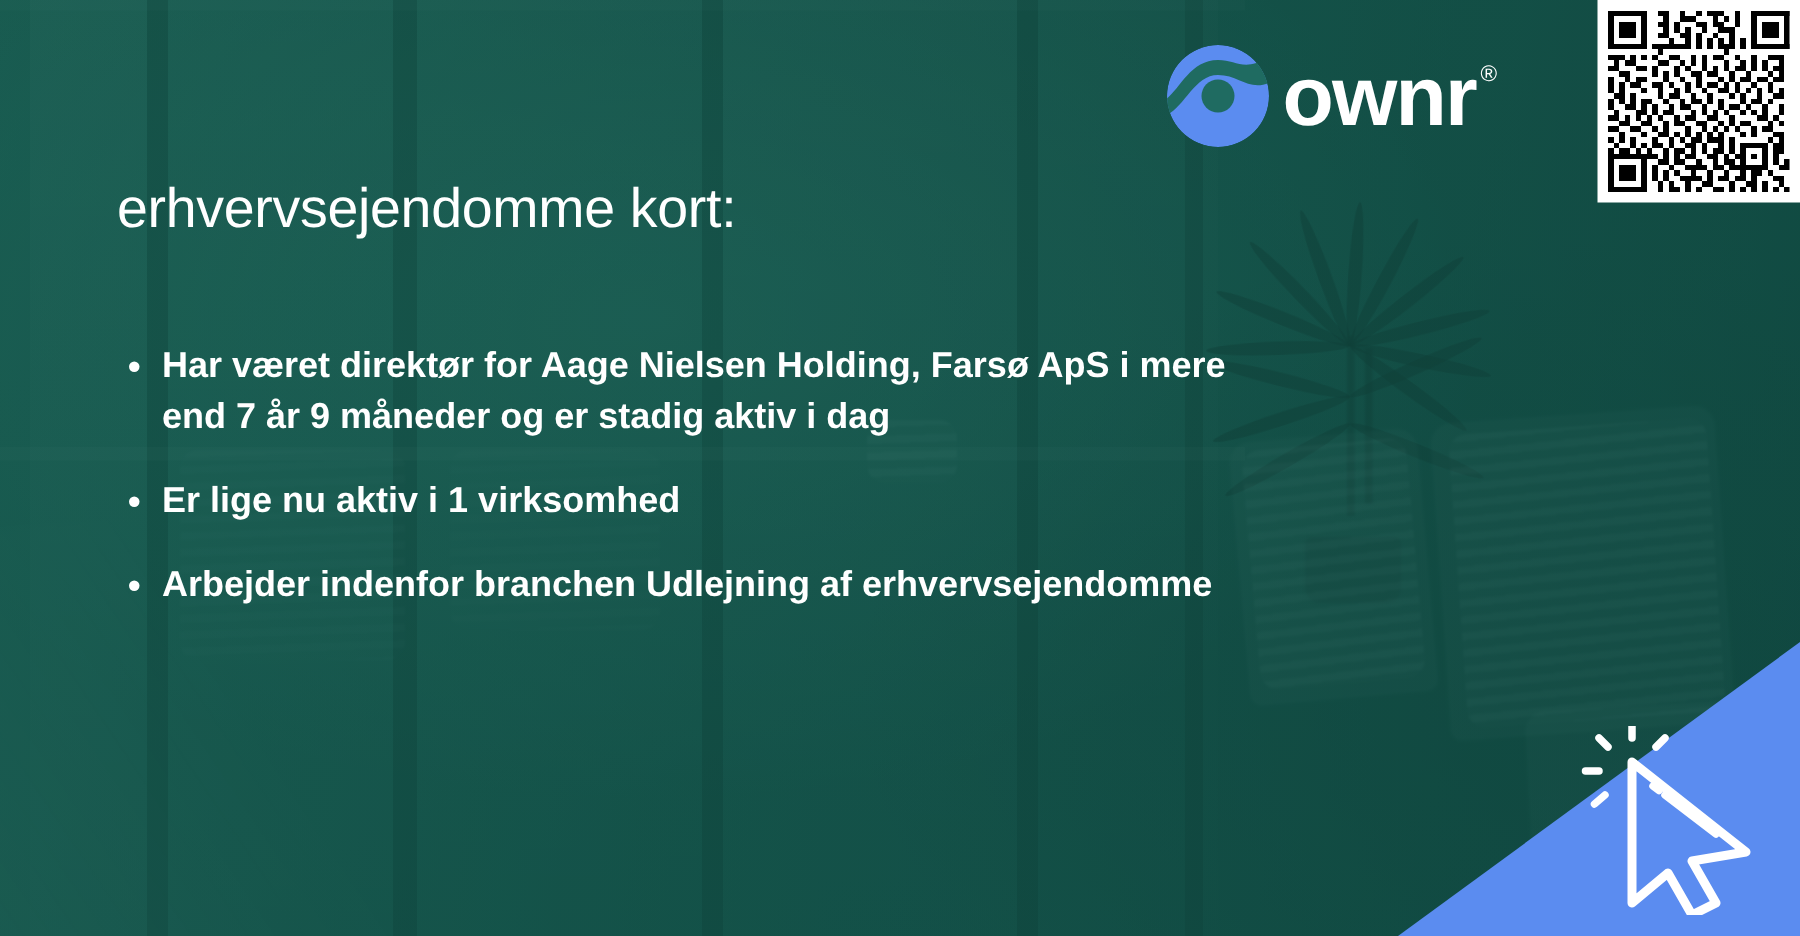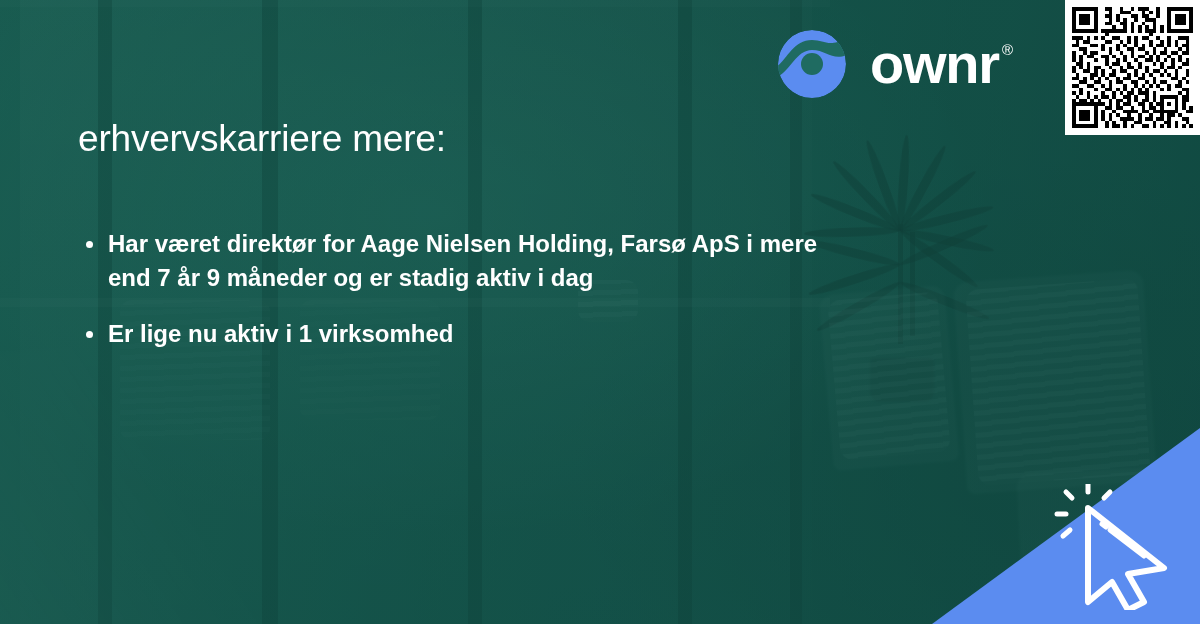--- a/index.html
+++ b/index.html
@@ -145,21 +145,21 @@
     padding: 7px;
   }
   .qr-canvas { width: 100%; height: 100%; display: block; }
 
   
   .logo {
     position: absolute;
     left: 778px; top: 30px;
     display: flex;
     align-items: center;
-    gap: 24px;
+    gap: 9px;
   }
   .logo-mark { width: 68px; height: 68px; display: block; }
   .logo-word {
     display: flex;
     align-items: flex-start;
     color: #ffffff;
     font-size: 56px;
     font-weight: 700;
     letter-spacing: -1.2px;
     line-height: 1;
@@ -601,25 +601,26 @@
           <rect x="24" y="32" width="1" height="1"></rect>
         <rect x="26" y="32" width="1" height="1"></rect>
           <rect x="30" y="32" width="1" height="1"></rect>
         <rect x="32" y="32" width="1" height="1"></rect>
       </g>
     </svg>
   </div>
 
   <div class="content">
 
-    <div class="subhead">erhvervskarriere mere:</div>
+    <div class="subhead">erhvervsejendomme kort:</div>
 
     <ul class="facts">
       <li class="fact">Har været direktør for Aage Nielsen Holding, Farsø ApS i mere end 7 år 9 måneder og er stadig aktiv i dag</li>
       <li class="fact">Er lige nu aktiv i 1 virksomhed</li>
+      <li class="fact">Arbejder indenfor branchen Udlejning af erhvervsejendomme</li>
     </ul>
   </div>
 
   <div class="corner-wedge"></div>
   <svg class="cursor-icon" viewBox="0 0 132 126">
     <g fill="none" stroke="#ffffff" stroke-width="6" stroke-linecap="round" stroke-linejoin="round">
 
       <path d="M36 24 L112 84 L76 90 L92 118 L76 126 L60 98 L36 118 Z"></path>
 
       <path d="M58 46 L92 72" stroke-width="5"></path>

